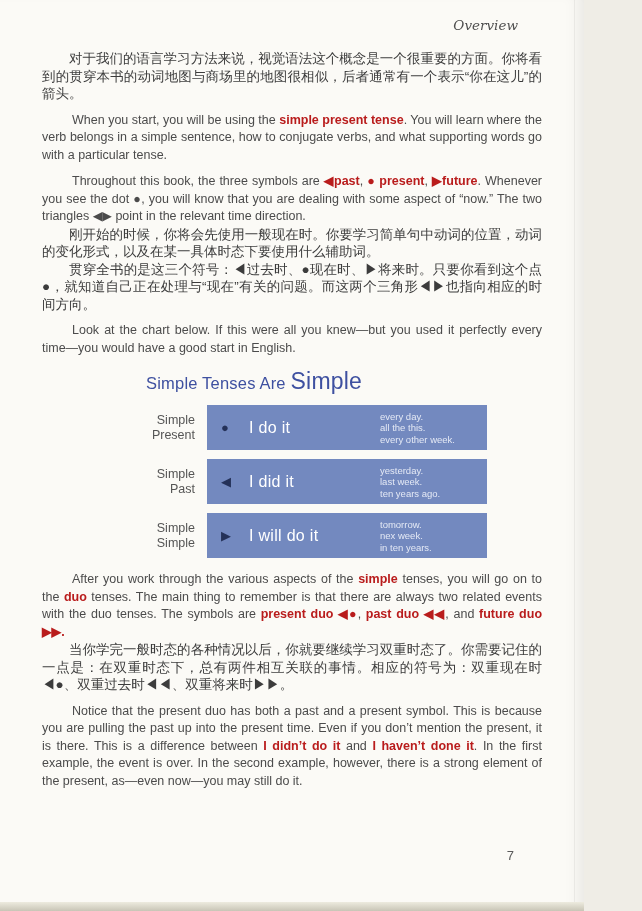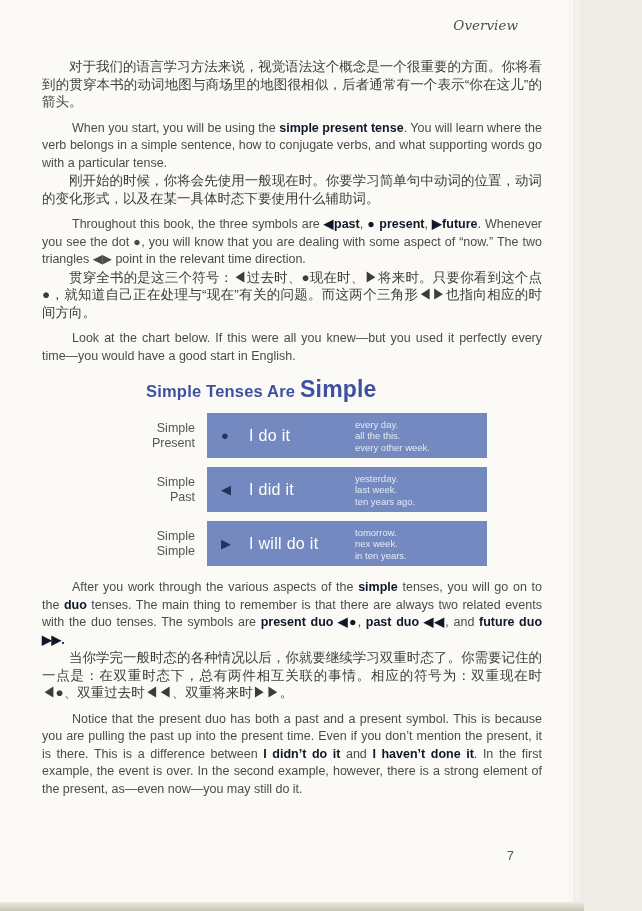--- a/index.html
+++ b/index.html
@@ -18,43 +18,43 @@
   .header{
     padding:16px 66px 0 0;
     text-align:right;
     font-family:"DejaVu Serif", serif;
     font-style:italic;
     font-size:13.5px;
     color:#4f4f4f;
     line-height:18px;
   }
   .content{padding:0 42px;}
-  .content-top{margin-top:24px;}
+  .content-top{margin-top:16px;}
   .para{
     margin:0;
     text-align:justify;
     font-size:12.5px;
     line-height:17.5px;
     color:#4b4b4b;
     text-indent:30px;
   }
   .para.zh{
     font-size:13.5px;
     line-height:17.5px;
     color:#3c3c3c;
     text-indent:2em;
   }
-  .para .seg-b{font-weight:bold;color:#0f172a;}
+  .para .seg-b{font-weight:bold;color:#b91c1c;}
   .new-block{margin-top:9px;}
 
   
   .chart{margin:12px 0 13px 0;padding-left:42px;}
   .chart-title{
     margin-left:104px;
-    font-weight:bold;
+    font-weight:normal;
     line-height:24px;
     color:#3e50a0;
   }
   .chart-title .t-reg{font-size:16.5px;letter-spacing:0.2px;}
   .chart-title .t-big{font-size:23px;letter-spacing:0.2px;}
   .chart-row{display:flex;margin-top:9px;}
   .row-label{
     width:165px;
     box-sizing:border-box;
     padding-right:12px;
@@ -79,21 +79,21 @@
     font-size:16px;
     color:#ffffff;
     letter-spacing:0.3px;
   }
   .bar .examples{
     position:absolute;left:148px;top:50%;
     transform:translateY(-50%);
     font-size:9.5px;line-height:11.5px;
     color:#e4e9f5;
   }
-  .bar .examples span{display:block;}
+  .bar .examples span{display:block;margin-left:25px;}
 
   .page-number{
     position:absolute;
     right:70px;bottom:48px;
     font-size:13px;color:#5a5a5a;
   }
   .right-edge{
     position:absolute;top:0;bottom:0;right:9px;width:1px;
     background:rgba(0,0,0,0.05);
   }
@@ -107,22 +107,22 @@
 
 <div class="page">
 
   <div class="header">
     <span>Overview</span>
   </div>
 
   <div class="content content-top">
       <p class="para zh new-block"><span>对于我们的语言学习方法来说，视觉语法这个概念是一个很重要的方面。你将看到的贯穿本书的动词地图与商场里的地图很相似，后者通常有一个表示“你在这儿”的箭头。</span></p>
       <p class="para en new-block"><span>When you start, you will be using the </span><span class="seg-b">simple present tense</span><span>. You will learn where the verb belongs in a simple sentence, how to conjugate verbs, and what supporting words go with a particular tense.</span></p>
+      <p class="para en new-block"><span>Throughout this book, the three symbols are </span><span class="seg-b">◀past</span><span>, </span><span class="seg-b">● present</span><span>, </span><span class="seg-b">▶future</span><span>. Whenever you see the dot ●, you will know that you are dealing with some aspect of “now.” The two triangles ◀▶ point in the relevant time direction.</span></p>
       <p class="para zh"><span>刚开始的时候，你将会先使用一般现在时。你要学习简单句中动词的位置，动词的变化形式，以及在某一具体时态下要使用什么辅助词。</span></p>
-      <p class="para en new-block"><span>Throughout this book, the three symbols are </span><span class="seg-b">◀past</span><span>, </span><span class="seg-b">● present</span><span>, </span><span class="seg-b">▶future</span><span>. Whenever you see the dot ●, you will know that you are dealing with some aspect of “now.” The two triangles ◀▶ point in the relevant time direction.</span></p>
       <p class="para zh"><span>贯穿全书的是这三个符号：◀过去时、●现在时、▶将来时。只要你看到这个点●，就知道自己正在处理与“现在”有关的问题。而这两个三角形◀▶也指向相应的时间方向。</span></p>
       <p class="para en new-block"><span>Look at the chart below. If this were all you knew—but you used it perfectly every time—you would have a good start in English.</span></p>
     </div>
 
   <div class="chart">
     <div class="chart-title" style="color: rgb(62, 80, 160);">
       <span class="t-reg">Simple Tenses Are </span><span class="t-big">Simple</span>
     </div>
 
     <div class="chart-row">

